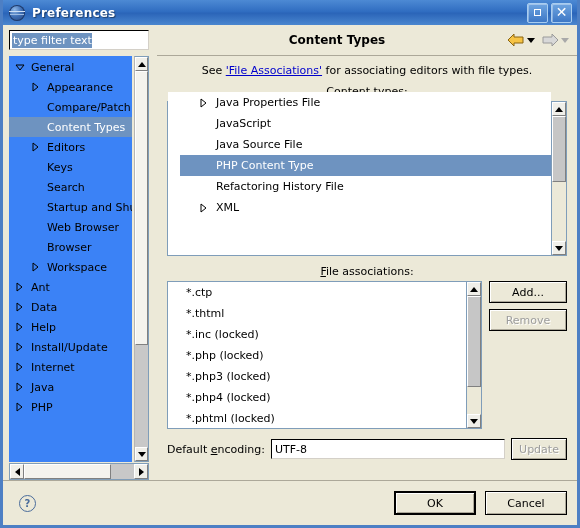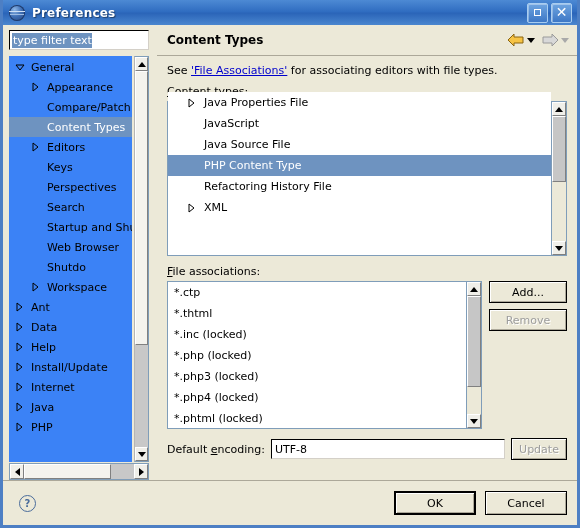--- a/index.html
+++ b/index.html
@@ -51,21 +51,21 @@
     border-radius:2px;
     background:linear-gradient(to bottom,#6fa5e0,#3d78c6);
     display:flex;align-items:center;justify-content:center;
     color:#fff;font-size:11px;font-weight:bold;line-height:1;
     box-shadow:inset 1px 1px 0 rgba(255,255,255,.35);
   }
   .tbtn .sq{width:7px;height:7px;border:1.5px solid #fff;box-sizing:border-box;}
   .tbtn .x{font-size:14px;font-weight:bold;margin-top:-2px;font-family:"DejaVu Sans",sans-serif;}
 
   
-  .bodywrap{flex:1 1 auto;display:flex;flex-direction:column;background:#ece9d8;min-height:0;}
+  .bodywrap{flex:1 1 auto;display:flex;flex-direction:column;background:#ece9d8;min-height:0;text-align:center;}
   .main{flex:1 1 auto;display:flex;min-height:0;}
 
   
   .leftpane{
     width:150px;flex:0 0 150px;background:#ece9d8;
     display:flex;flex-direction:column;padding:5px 4px 0 6px;box-sizing:border-box;
   }
   .filterbox{
     height:20px;box-sizing:border-box;
     border:1px solid #000;
@@ -152,21 +152,21 @@
 
   .pagebody{flex:1 1 auto;padding:8px 10px 0 10px;min-height:0;display:flex;flex-direction:column;}
   .seeline{font-size:11px;color:#000;margin-bottom:8px;}
   .link{color:#0000cc;text-decoration:underline;margin-top:32px;}
   .fieldlabel{font-size:11px;color:#000;margin-bottom:3px;}
   .u{text-decoration:underline;}
 
   .listbox{
     border:1px solid #7f9db9;background:#fff;display:flex;box-sizing:border-box;
   }
-  .listinner{flex:1 1 auto;overflow:hidden;position:relative;background:#fff;min-width:0;}
+  .listinner{flex:1 1 auto;overflow:hidden;position:relative;background:#fff;min-width:0;padding-left:12px;}
   .lrow{height:21px;display:flex;align-items:center;white-space:nowrap;font-size:11px;color:#000;padding-left:4px;}
   .lrow.sel{background:#6e93c0;color:#fff;}
   .lrow .tw{width:14px;flex:0 0 14px;display:flex;align-items:center;justify-content:center;font-size:9px;}
 
   .ctlist{height:155px;}
   .ctlist .listinner{margin-top:-10px;}
 
   .falist{height:148px;}
   .farow{height:21px;display:flex;align-items:center;font-size:11px;color:#000;padding-left:6px;white-space:nowrap;}
 
@@ -277,41 +277,36 @@
                 <span class="tlabel" style="padding-left: 5px;">Editors</span>
               </div>
               <div class="trow">
                 <span style="width: 20px; flex: 0 0 20px;"></span>
                 <span class="twist"></span>
                 <span class="tlabel" style="padding-left: 5px;">Keys</span>
               </div>
               <div class="trow">
                 <span style="width: 20px; flex: 0 0 20px;"></span>
                 <span class="twist"></span>
-                <span class="tlabel" style="padding-left: 5px;">Perspectives</span>
-              </div>
-              <div class="trow">
-                <span style="width: 20px; flex: 0 0 20px;"></span>
-                <span class="twist"></span>
                 <span class="tlabel" style="padding-left: 5px;">Search</span>
               </div>
               <div class="trow">
                 <span style="width: 20px; flex: 0 0 20px;"></span>
                 <span class="twist"></span>
                 <span class="tlabel" style="padding-left: 5px;">Startup and Shutdo</span>
               </div>
               <div class="trow">
                 <span style="width: 20px; flex: 0 0 20px;"></span>
                 <span class="twist"></span>
                 <span class="tlabel" style="padding-left: 5px;">Web Browser</span>
               </div>
               <div class="trow">
                 <span style="width: 20px; flex: 0 0 20px;"></span>
                 <span class="twist"></span>
-                <span class="tlabel" style="padding-left: 5px;">Shutdo</span>
+                <span class="tlabel" style="padding-left: 5px;">Browser</span>
               </div>
               <div class="trow">
                 <span style="width: 20px; flex: 0 0 20px;"></span>
                 <span class="twist">
                   <svg width="9" height="10" viewBox="0 0 9 10">
                     <path d="M2,1 L7,5 L2,9 Z" fill="none" stroke="#000" stroke-width="1"></path>
                   </svg>
                 </span>
                 <span class="tlabel" style="padding-left: 5px;">Workspace</span>
               </div>

